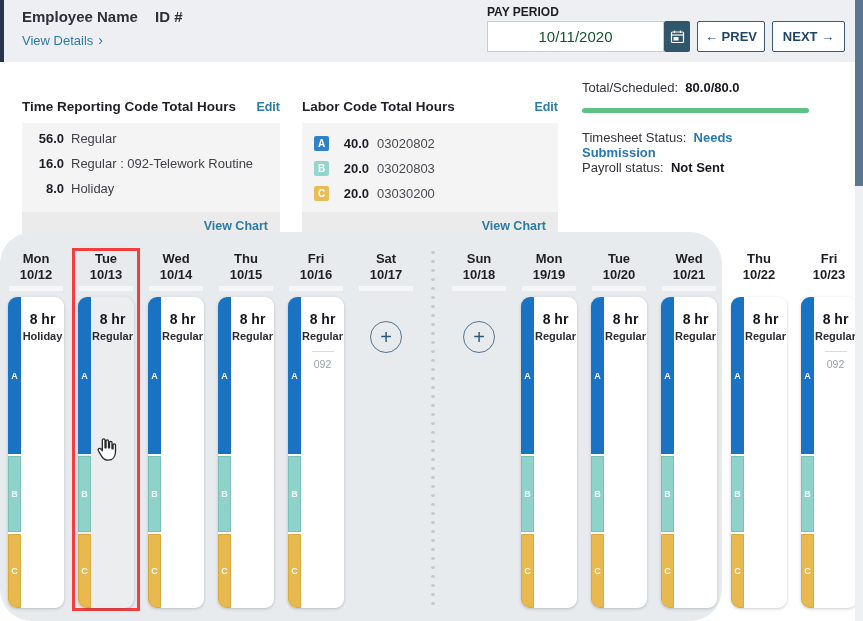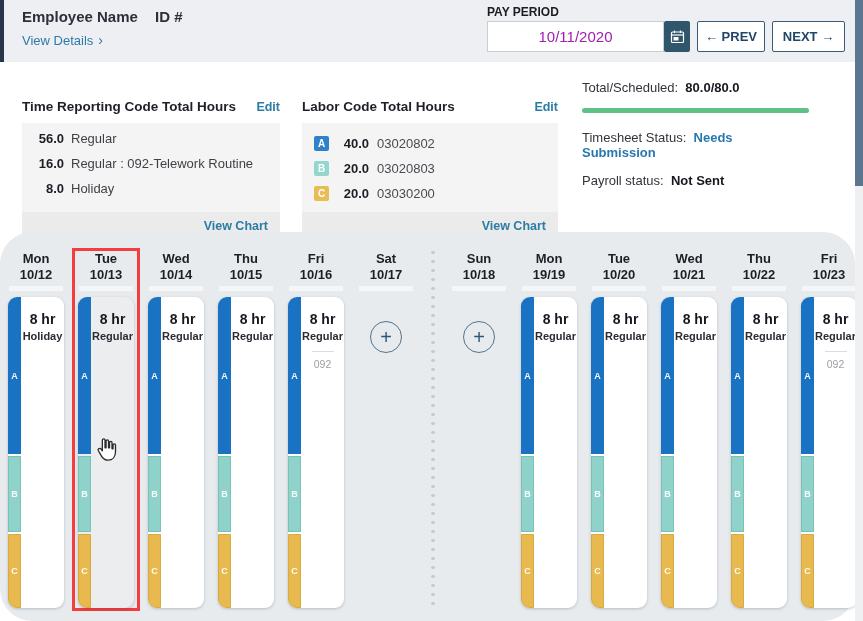--- a/index.html
+++ b/index.html
@@ -9,21 +9,21 @@
   }
   
   .top-band { position:absolute; left:0; top:0; width:855px; height:62px; background:#edeff2; }
   .left-sliver { position:absolute; left:0; top:0; width:4px; height:62px; background:#27354a; }
   .emp-name { position:absolute; left:22px; top:8px; font-size:15px; font-weight:bold; color:#2f2f3a; }
   .emp-id   { position:absolute; left:155px; top:8px; font-size:15px; font-weight:bold; color:#2f2f3a; }
   .view-details { position:absolute; left:22px; top:32px; font-size:13px; color:#2e7aa8; cursor:pointer; }
   .view-details .chev { font-size:14px; margin-left:5px; }
   .pp-label { position:absolute; left:487px; top:5px; font-size:12px; font-weight:bold; color:#1c1c24; }
   .pp-input { position:absolute; left:487px; top:21px; width:177px; height:31px; box-sizing:border-box;
-    border:1px solid #c9ced3; background:#fff; text-align:center; font-size:15px; color:#a21caf;
+    border:1px solid #c9ced3; background:#fff; text-align:center; font-size:15px; color:#14532d;
     font-family:"Liberation Sans", sans-serif; }
   .cal-btn { position:absolute; left:664px; top:21px; width:26px; height:31px; background:#30566b;
     border:none; border-radius:2px; display:flex; align-items:center; justify-content:center; cursor:pointer; }
   .nav-btn { position:absolute; top:21px; height:31px; background:#fff; border:1px solid #3a5a78;
     border-radius:2px; font-size:13px; font-weight:bold; color:#1f4668; cursor:pointer;
     font-family:"Liberation Sans", sans-serif; }
   .prev-btn { left:697px; width:68px; }
   .next-btn { left:772px; width:73px; }
   
   .col-head { display:flex; justify-content:space-between; align-items:baseline; }
@@ -43,26 +43,26 @@
     display:flex; align-items:center; justify-content:center; flex:none; }
   .labor-row .hours { width:30px; text-align:right; font-weight:bold; color:#1d1d25; margin-left:10px; flex:none; }
   .labor-row .code { margin-left:8px; color:#4a4a52; }
   .box-footer { background:#ebebeb; text-align:right; padding:7px 12px; font-size:12.5px;
     font-weight:bold; color:#2d7ca6; cursor:pointer; }
   .stat-line { font-size:13px; color:#33333b; }
   .stat-line b { color:#17171f; }
   .progress { margin-top:13px; height:5px; border-radius:3px; background:#5ec287; width:100%; }
   .ts-line { margin-top:17px; }
   .ts-val { font-weight:bold; color:#2878b0; }
-  .pr-line { margin-top:13px; }
+  .pr-line { }
   .submit-btn { margin-top:15px; width:100%; height:27px; background:#36607e; color:#fff;
     border:none; border-radius:2px; font-size:12px; font-weight:bold; letter-spacing:0.6px;
     cursor:pointer; font-family:"Liberation Sans", sans-serif; }
   
-  .cal-area { position:absolute; left:0; top:232px; width:855px; height:389px; background:#e8ebee;border-radius:32px; }
+  .cal-area { position:absolute; left:0; top:232px; width:722px; height:389px; background:#e8ebee;border-radius:32px; }
   .day-col { position:absolute; top:16px; width:68px; height:363px; box-sizing:border-box;
     border:3px solid transparent; }
   .day-col.selected { border-color:#f23e3e; }
   .dow-header { text-align:center; font-size:13px; font-weight:bold; line-height:16px; color:#1e1e26; }
   .dow-underline { width:54px; height:5px; margin:3px auto 0; background:rgba(255,255,255,0.55); }
   .day-card { margin:6px auto 0; width:56px; height:311px; background:#fff; border-radius:9px;
     box-shadow:0 1px 3px rgba(40,50,60,0.25); position:relative; cursor:pointer; }
   .selected .day-card { background:#ebedef; }
   .bar { position:absolute; left:0; top:0; bottom:0; width:13px; display:flex; flex-direction:column; }
   .seg { display:flex; align-items:center; justify-content:center; color:rgba(255,255,255,0.95);

